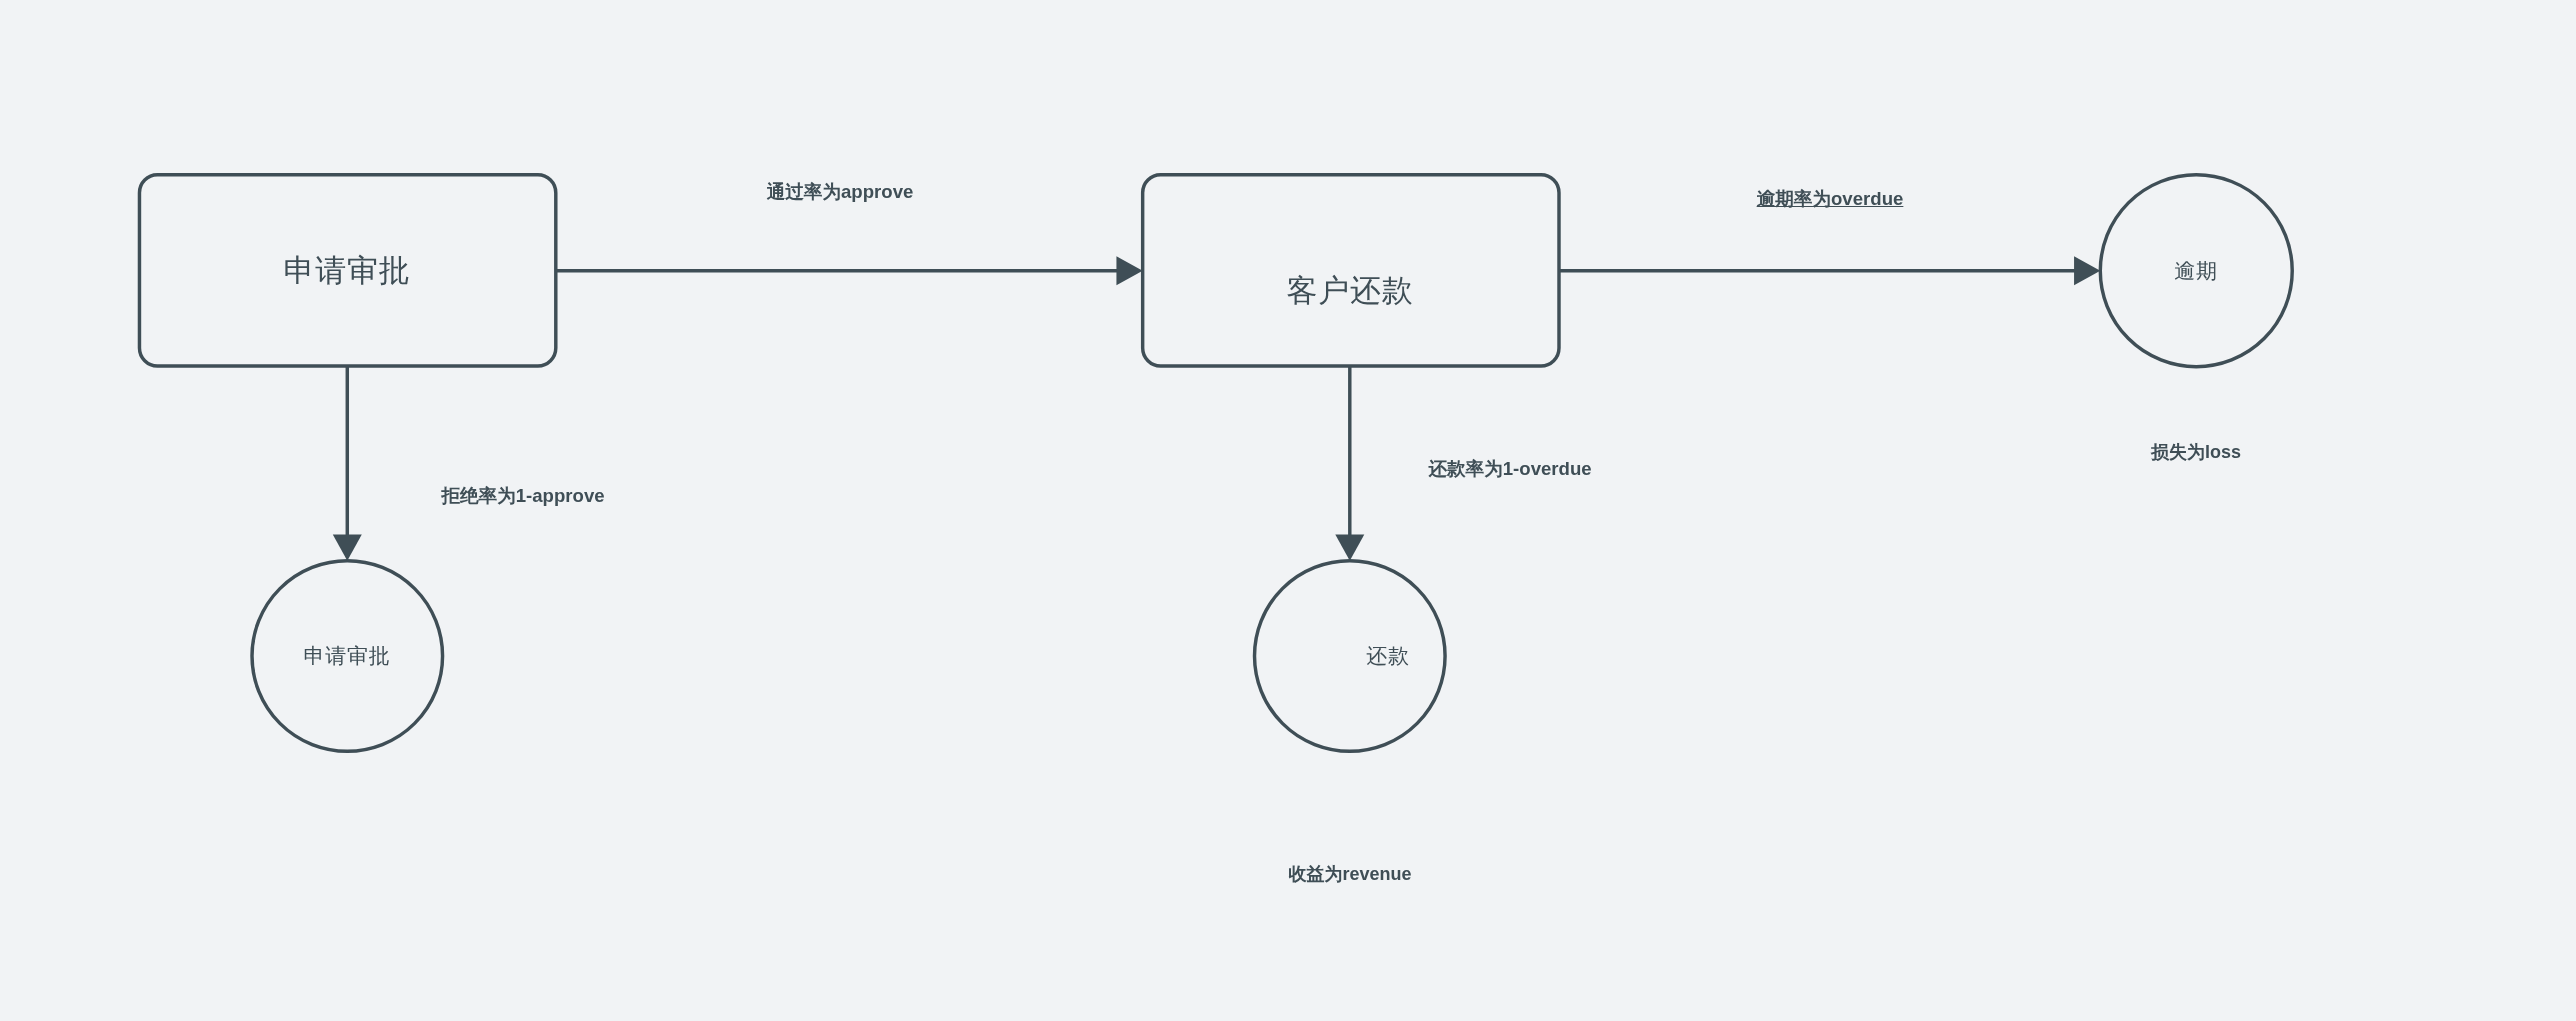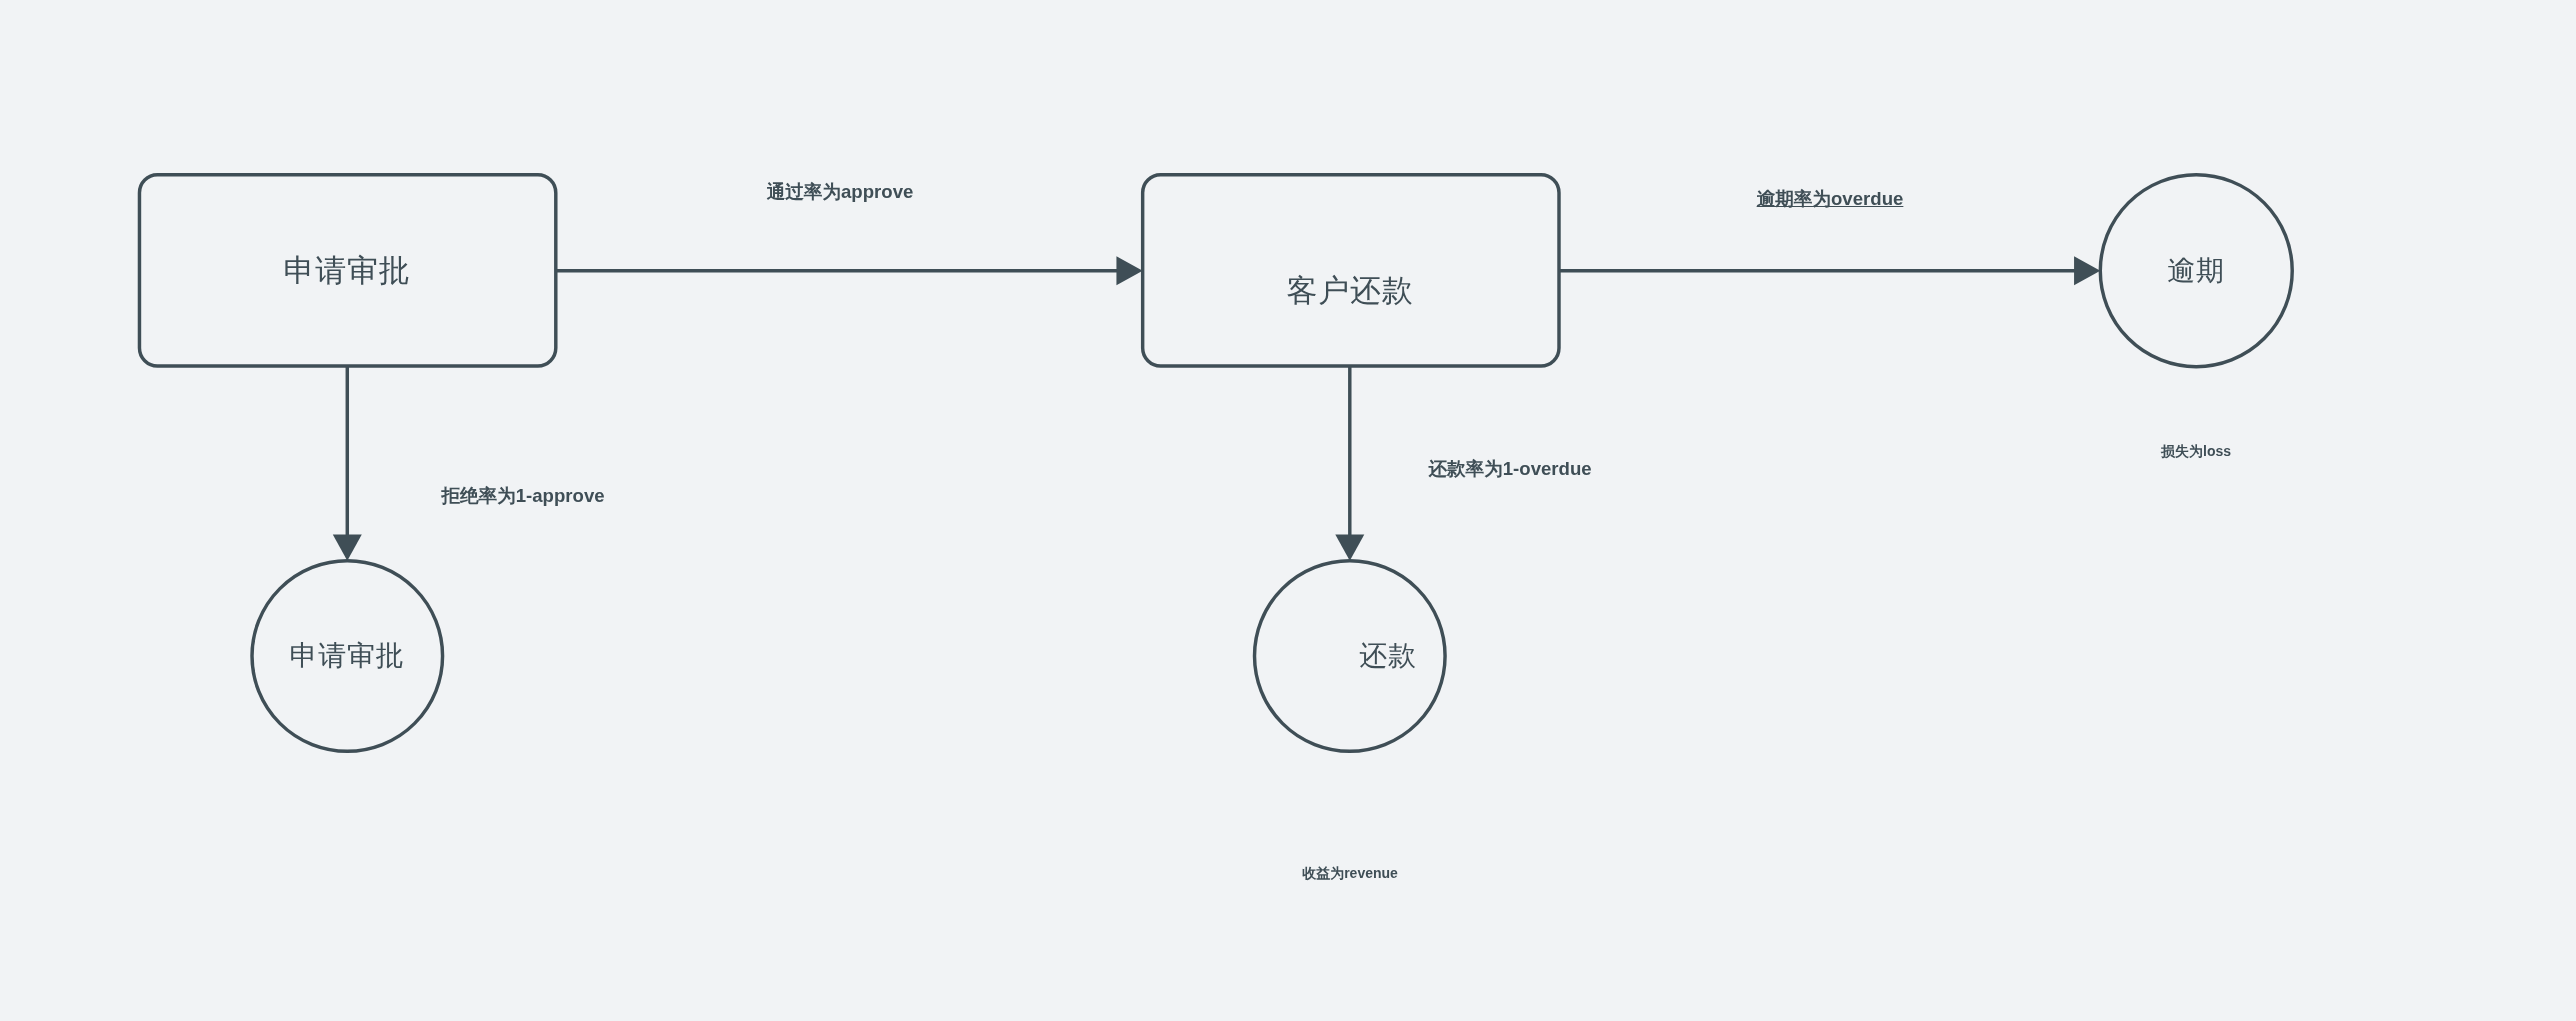--- a/index.html
+++ b/index.html
@@ -46,37 +46,37 @@
     color: #3f4e56;
     font-weight: normal;
     white-space: nowrap;
     text-align: center;
     letter-spacing: 0.7px;
   }
   .node-label.box-label {
     font-size: 31px;
   }
   .node-label.circle-label {
-    font-size: 28px;
+    font-size: 21px;
   }
   .edge-label {
     position: absolute;
     transform: translate(-50%, -50%);
     color: #3f4e56;
     font-weight: bold;
     font-size: 18.6px;
     white-space: nowrap;
     text-align: center;
   }
   .outcome-caption {
     position: absolute;
     transform: translate(-50%, -50%);
     color: #3f4e56;
     font-weight: bold;
-    font-size: 14px;
+    font-size: 18px;
     white-space: nowrap;
     text-align: center;
   }
 </style>
 </head>
 <body>
 
 <div id="diagram-root">
 
   <svg id="flow-svg" viewBox="0 0 3731 1480">

